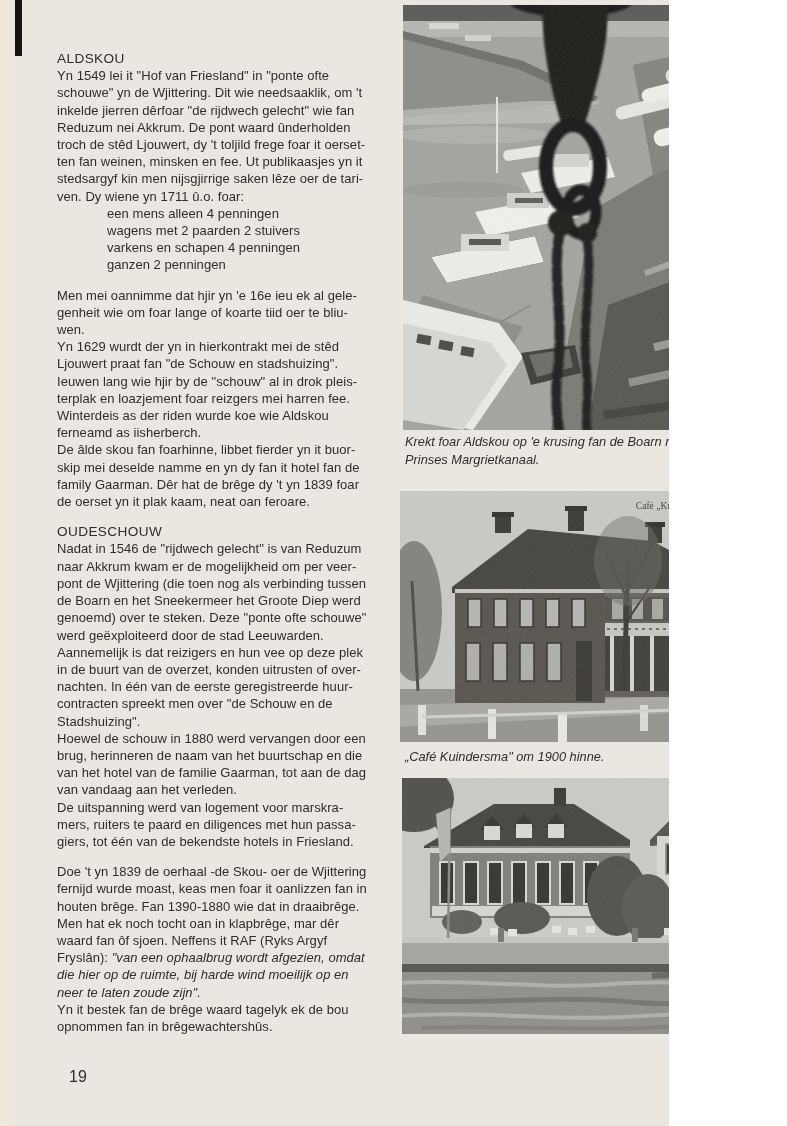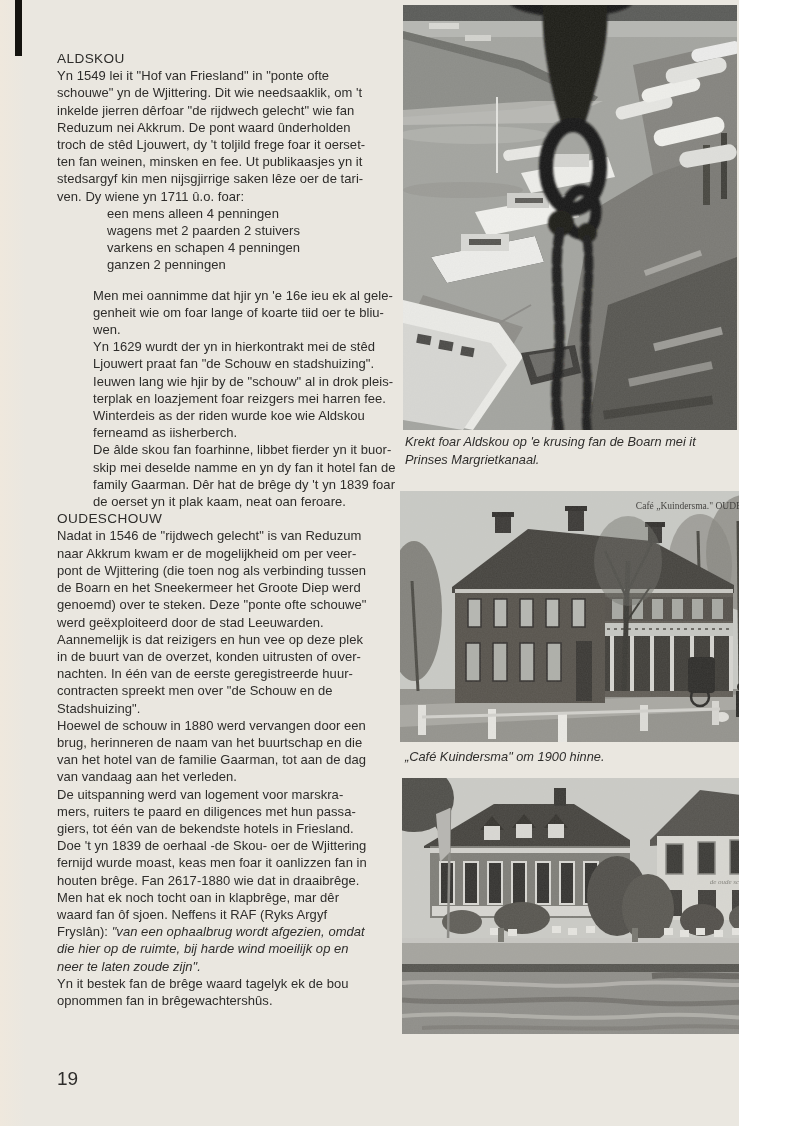--- a/index.html
+++ b/index.html
@@ -1,38 +1,38 @@
 <!DOCTYPE html>
 <html><head>
 <meta charset="utf-8">
 <style>
   html,body{margin:0;padding:0;}
   body{width:787px;height:1126px;font-family:"Liberation Sans","DejaVu Sans",sans-serif;}
-  .page{position:relative;width:739px;height:1126px;overflow:hidden;
+  .page{position:relative;width:669px;height:1126px;overflow:hidden;
         background:linear-gradient(90deg,#efe8dd 0px,#eae7e0 26px,#eae7e0 755px,#e7e4dc 787px);}
   .binding-mark{position:absolute;left:15px;top:0;width:7px;height:56px;background:#14130f;}
   .text-column{position:absolute;left:57px;top:50px;width:340px;color:#2e2d2b;
                font-size:13px;line-height:17.2px;letter-spacing:.05px;}
   .section{margin:0;}
-  .section + .section{}
+  .section + .section{margin-top:13px;}
   .heading{font-size:13.6px;font-weight:400;letter-spacing:.4px;margin:0;line-height:17.2px;}
   .para{white-space:pre;margin:0;}
-  .para-gap{margin-top:13px;margin-left:36px;}
+  .para-gap{margin-top:13px;}
   .tariffs{white-space:pre;margin:0 0 4px 50px;}
   .it{font-style:italic;}
   .figure{position:absolute;margin:0;padding:0;}
   .fig1{left:403px;top:5px;width:334px;height:425px;}
   .fig2{left:400px;top:491px;width:387px;height:251px;}
   .fig3{left:402px;top:778px;width:381px;height:256px;}
   .figure svg{display:block;}
   .caption{position:absolute;left:405px;width:350px;color:#2f2e2c;font-style:italic;
            font-size:12.8px;line-height:18px;white-space:pre;}
   .cap1{top:433px;}
   .cap2{top:748px;}
-  .page-number{position:absolute;left:57px;top:1068px;font-size:19px;color:#2e2d2b;}
+  .page-number{position:absolute;left:69px;top:1068px;font-size:16px;color:#2e2d2b;}
 </style>
 </head>
 <body>
 
 <div class="page">
 
   <div class="binding-mark"></div>
 
   <article class="text-column">
 
@@ -83,21 +83,21 @@
 van het hotel van de familie Gaarman, tot aan de dag
 van vandaag aan het verleden.
 De uitspanning werd van logement voor marskra-
 mers, ruiters te paard en diligences met hun passa-
 giers, tot één van de bekendste hotels in Friesland.</div>
     </section>
 
     <section class="section">
       <div class="para"><span>Doe 't yn 1839 de oerhaal -de Skou- oer de Wjittering
 fernijd wurde moast, keas men foar it oanlizzen fan in
-houten brêge. Fan 2617-1880 wie dat in draaibrêge.
+houten brêge. Fan 1390-1880 wie dat in draaibrêge.
 Men hat ek noch tocht oan in klapbrêge, mar dêr
 waard fan ôf sjoen. Neffens it RAF (Ryks Argyf
 Fryslân): </span><span class="it">"van een ophaalbrug wordt afgezien, omdat
 die hier op de ruimte, bij harde wind moeilijk op en
 neer te laten zoude zijn".</span><span>
 Yn it bestek fan de brêge waard tagelyk ek de bou
 opnommen fan in brêgewachtershûs.</span></div>
     </section>
 
   </article>

